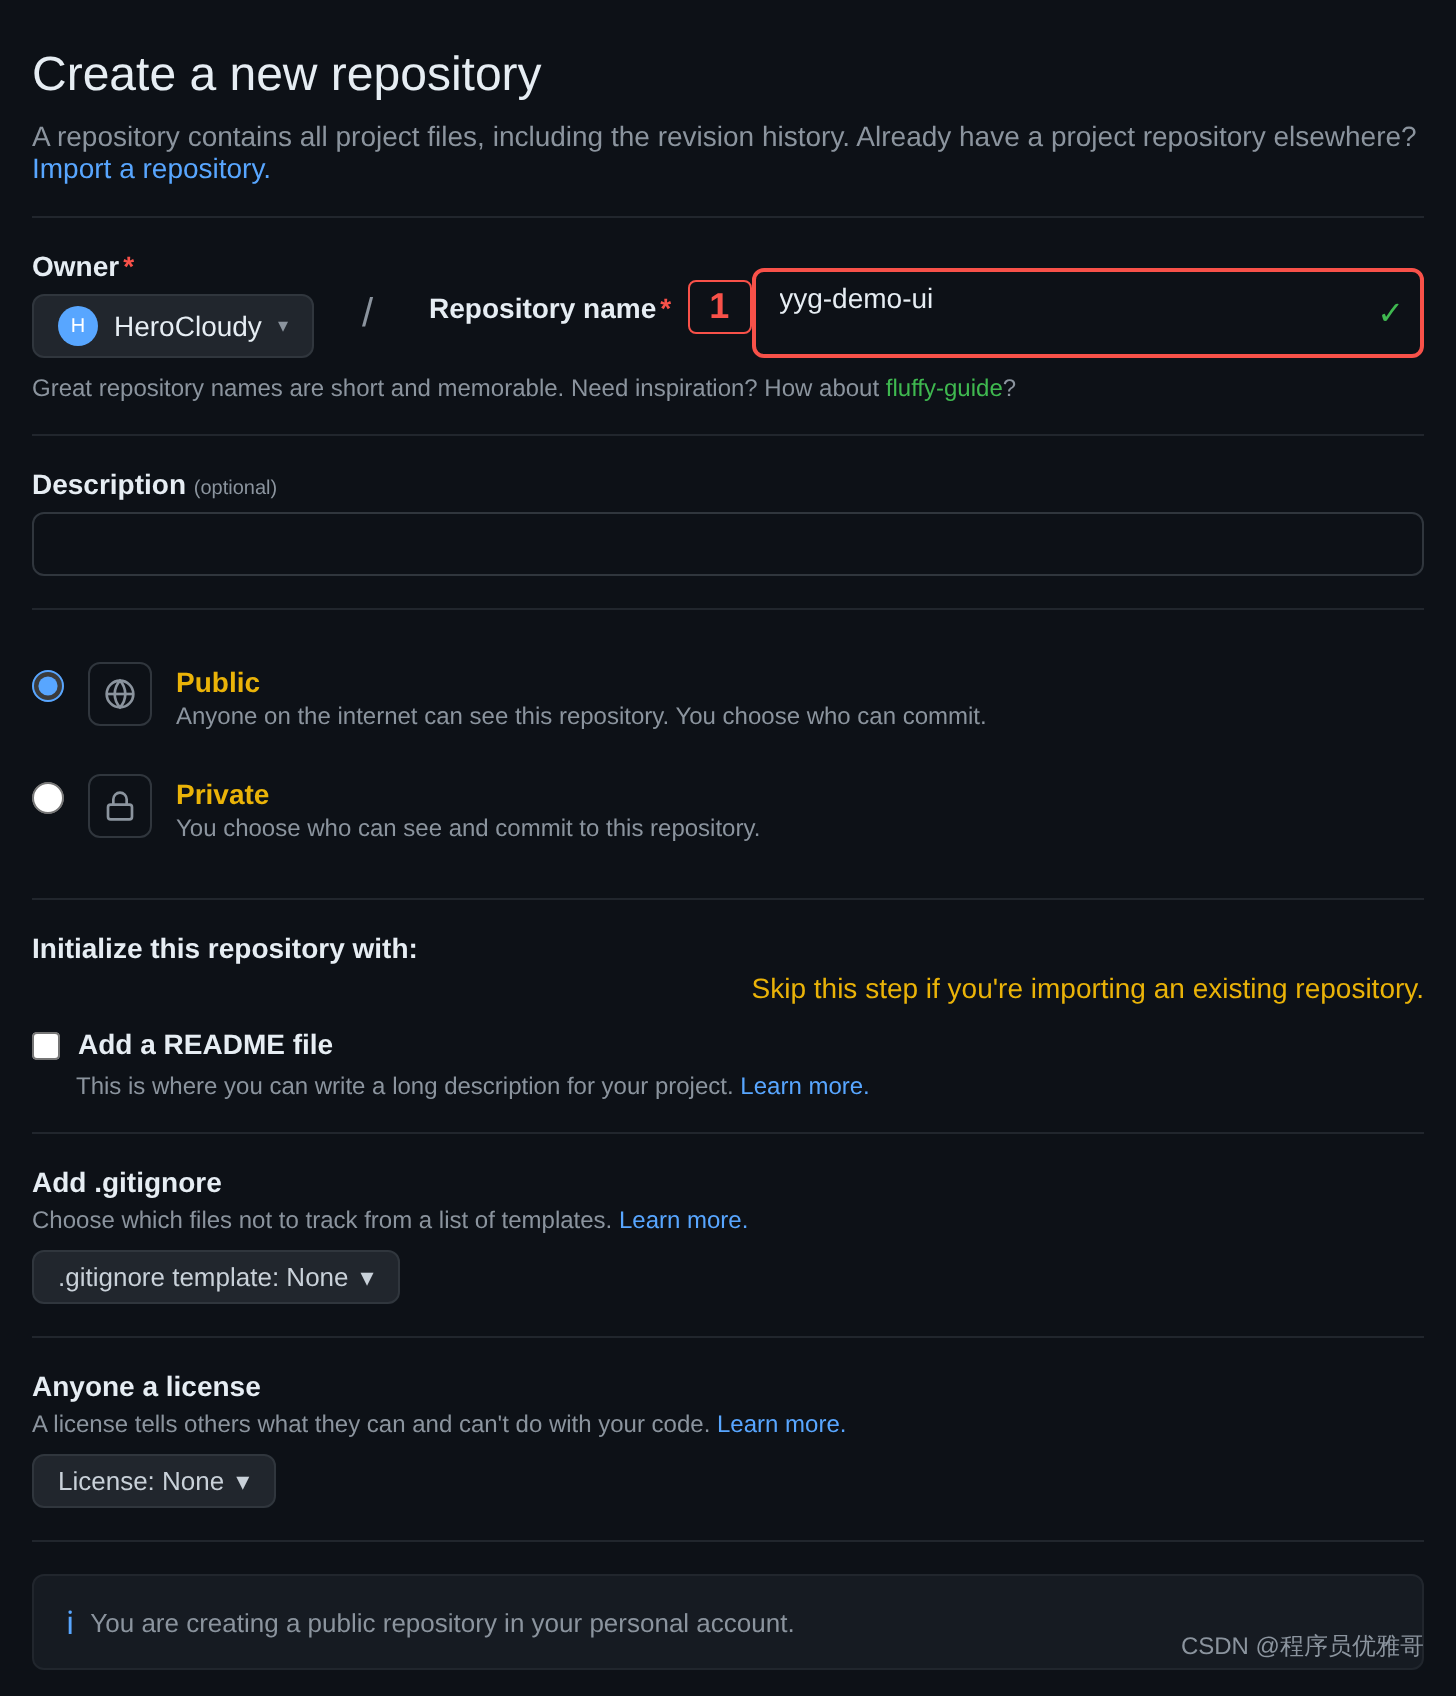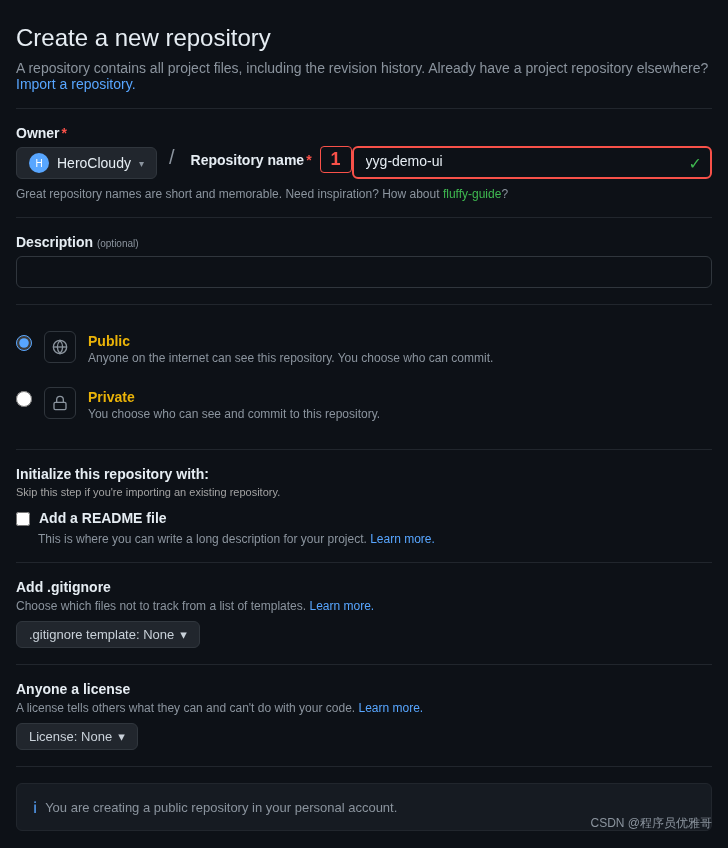--- a/index.html
+++ b/index.html
@@ -85,21 +85,21 @@
     }
     .repo-input-wrap {
       flex: 1;
       position: relative;
     }
     .repo-input {
       width: 100%;
       background: #0d1117;
       border: 2px solid #f85149;
       border-radius: 6px;
-      padding: 5px 36px 8px 12px;
+      padding: 5px 36px 20px 12px;
       color: #e6edf3;
       font-size: 14px;
       outline: none;
     }
     .check-icon {
       position: absolute;
       right: 10px;
       top: 50%;
       transform: translateY(-50%);
       color: #3fb950;
@@ -174,23 +174,24 @@
       color: #8b949e;
       margin-top: 2px;
     }
     .section-heading {
       font-size: 14px;
       font-weight: 600;
       color: #e6edf3;
       margin-bottom: 4px;
     }
     .section-subtext {
-      font-size: 11px;
-      color: #a3a3a3;
+      font-size: 14px;
+      color: #eab308;
       margin-bottom: 12px;
+      text-align: right;
     }
     .checkbox-row {
       display: flex;
       align-items: center;
       gap: 9px;
       margin-bottom: 6px;
     }
     .checkbox-input {
       margin-top: 2px;
       accent-color: #58a6ff;
@@ -270,21 +271,21 @@
       color: #f85149;
       font-size: 18px;
       font-weight: 700;
       padding: 2px 10px;
       margin-left: 8px;
       vertical-align: middle;
     }
     .owner-repo-container {
       display: flex;
       align-items: flex-end;
-      gap: 4px;
+      gap: 16px;
     }
     .field-group-owner {
       display: flex;
       flex-direction: column;
     }
     .field-group-repo {
       display: flex;
       flex-direction: row;
       flex: 1;
       margin-left: 4px;

